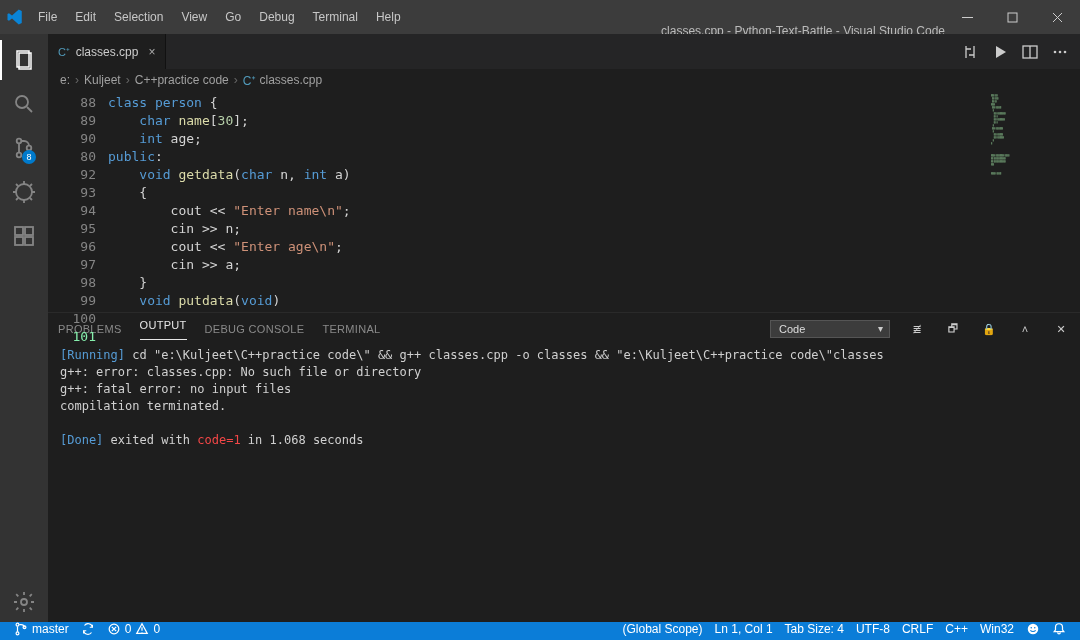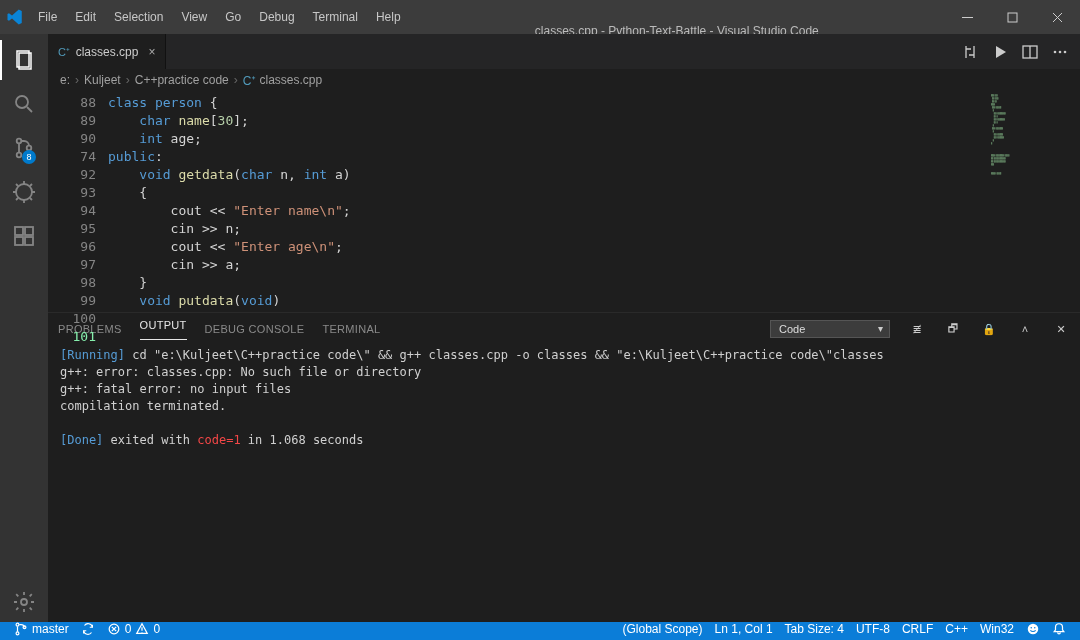--- a/index.html
+++ b/index.html
@@ -39,21 +39,21 @@
     background: var(--bg-title);
     display: flex;
     align-items: center;
     padding: 0 0 0 6px;
     color: var(--fg-menu);
     font-size: 12px;
   }
   .titlebar .logo { width:18px; display:flex; align-items:center; justify-content:center; margin-right:6px; }
   .menu { display:flex; gap:2px; }
   .menu .mi { padding:4px 8px; cursor:default; }
-  .title-center { flex:1; text-align:center; color:#bbb; font-size:12px;margin-top:28px; }
+  .title-center { flex:1; text-align:right; color:#bbb; font-size:12px;margin-top:28px; }
   .win-controls { display:flex; height:100%; }
   .win-btn { width:45px; display:flex; align-items:center; justify-content:center; color:#ccc; }
   .win-btn svg { width:11px; height:11px; }
 
   
   .main { display:flex; height:calc(100% - 30px - 22px); }
   .activitybar {
     width:48px; background: var(--bg-activity);
     display:flex; flex-direction:column; align-items:center;
     padding-top:6px; gap:4px;
@@ -248,21 +248,21 @@
         <span class="sep">›</span>
       <span class="bc-icon">C⁺</span>
       <span>classes.cpp</span>
     </div>
 
     <div class="editor-wrap">
       <div class="gutter" id="gutter">
           <div>88</div>
           <div>89</div>
           <div>90</div>
-          <div>74</div>
+          <div>80</div>
           <div>92</div>
           <div>93</div>
           <div>94</div>
           <div>95</div>
           <div>96</div>
           <div>97</div>
           <div>98</div>
           <div>99</div>
           <div>100</div>
           <div class="cur">101</div>

